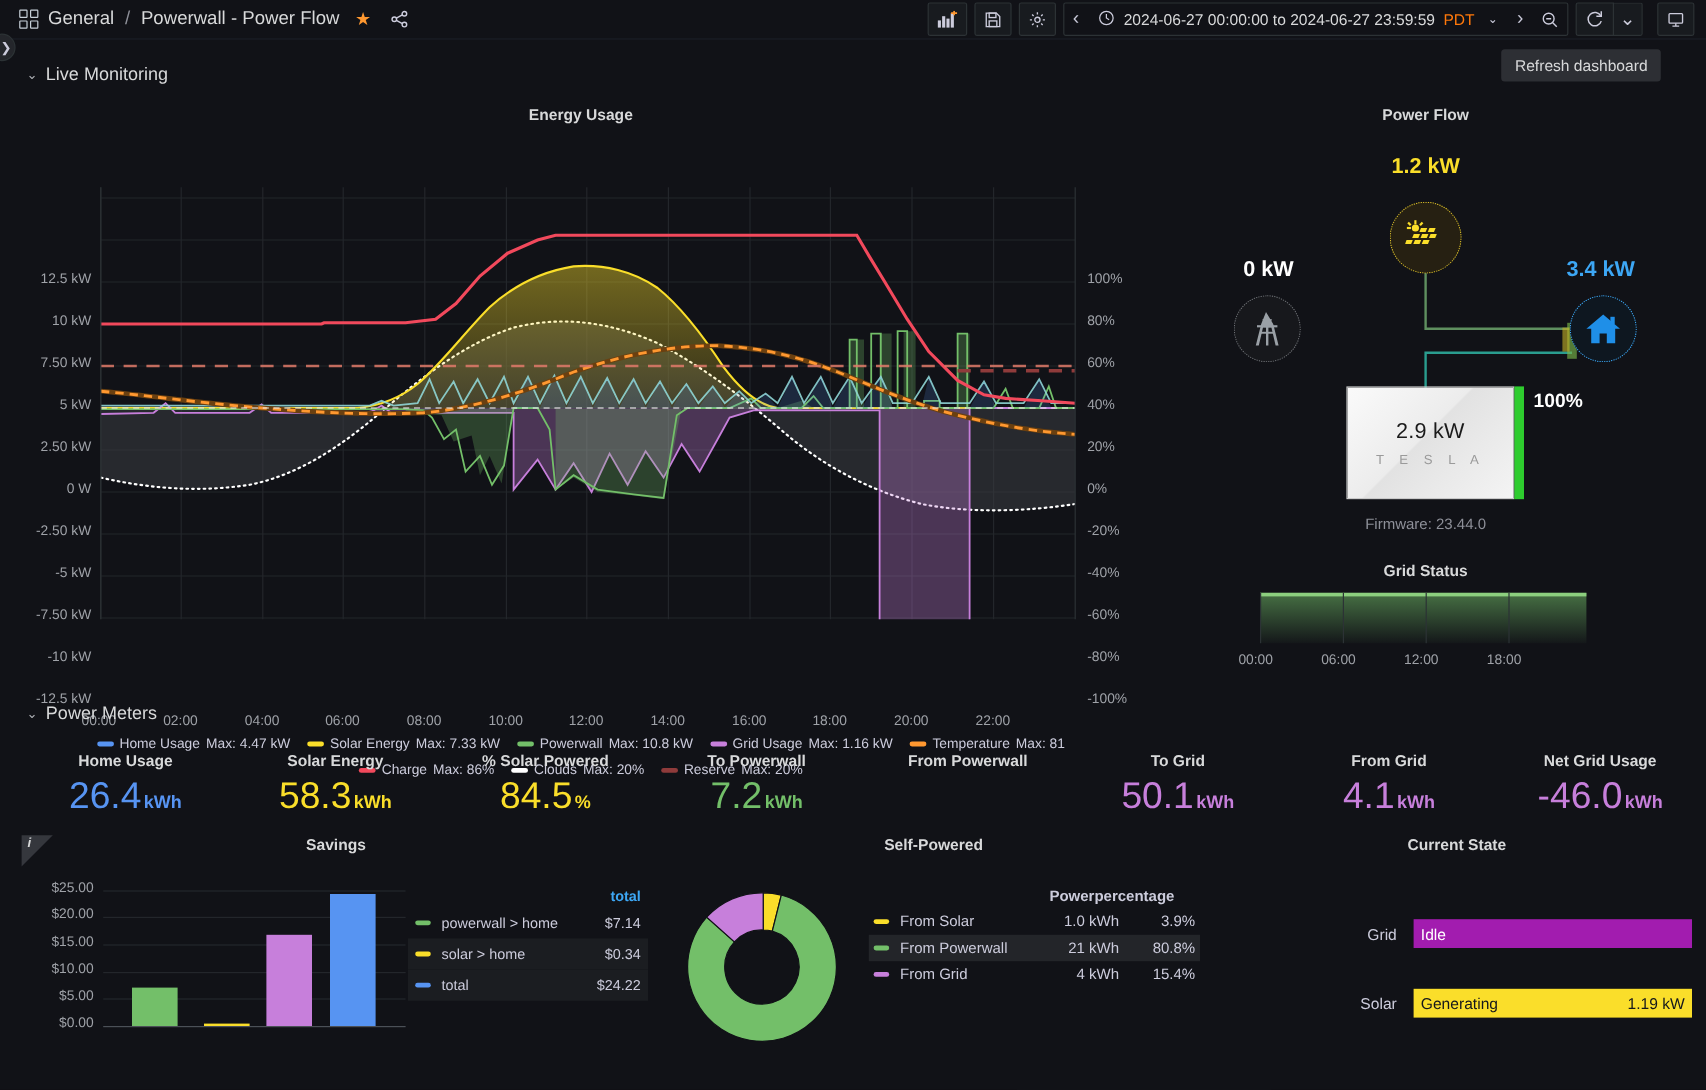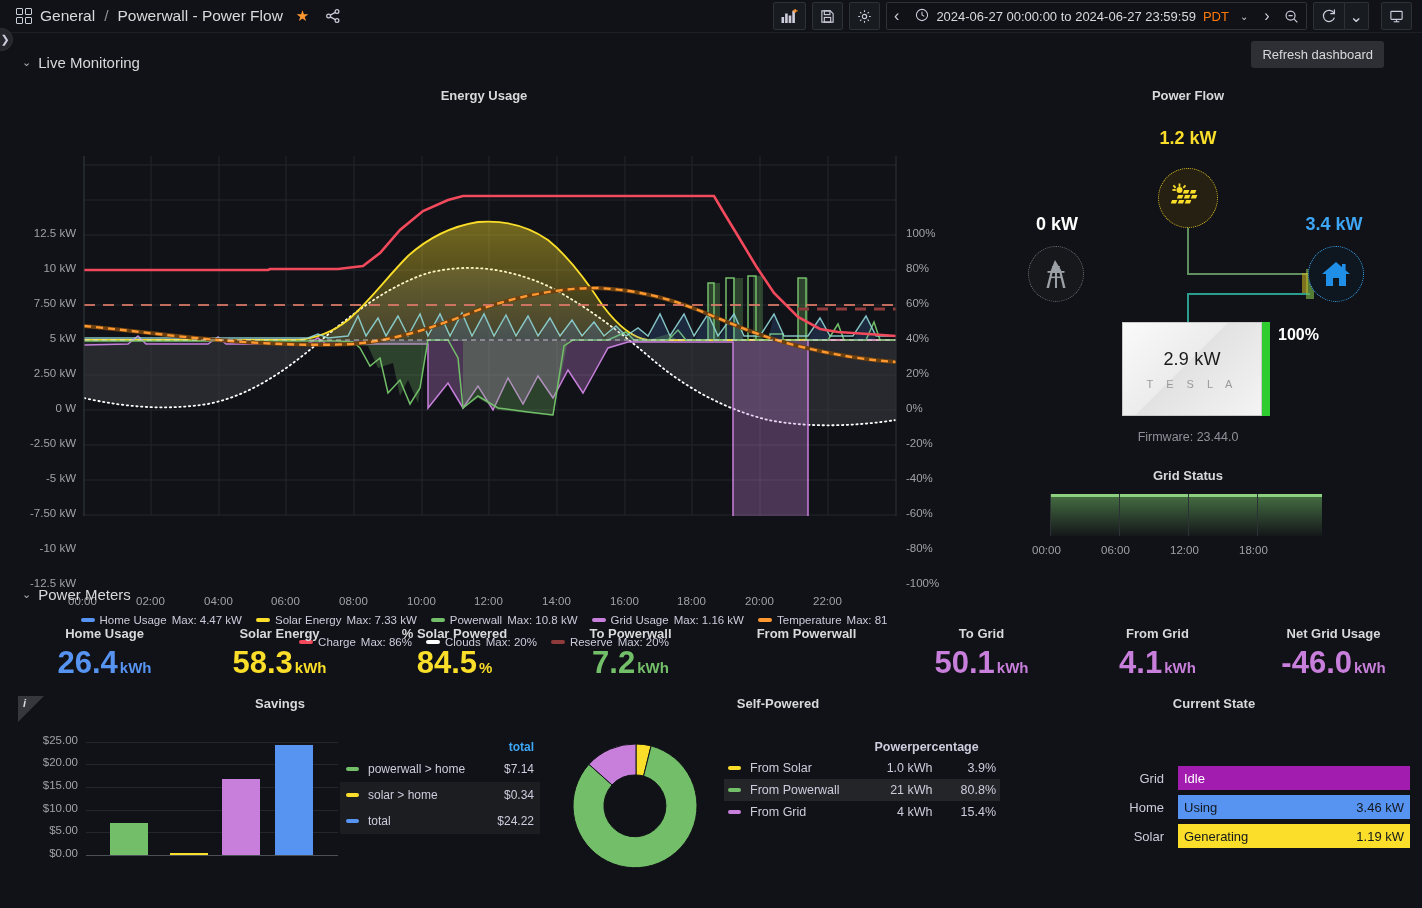--- a/index.html
+++ b/index.html
@@ -101,21 +101,21 @@
   .firmware { position:absolute; color:#8e9099; font-size:12.5px; text-align:center; width:100%; }
 
   
   .gs-bar { position:absolute; background: linear-gradient(to bottom, rgba(115,191,105,0.55), rgba(115,191,105,0.03)); }
   .gs-line { position:absolute; background:#8ccf7e; height:2.5px; }
   .gs-tick { position:absolute; width:1px; background:#2c3235; }
 
   
   .stat { position:absolute; text-align:center; }
   .stat-title { font-size:13px; font-weight:600; color:#d8d9da; margin-bottom:6px; }
-  .stat-val { font-size:31px; font-weight:700; line-height:1;text-align:center; }
+  .stat-val { font-size:31px; font-weight:400; line-height:1;text-align:center; }
   .stat-unit { font-size:15px; font-weight:600; margin-left:2px; }
 
   
   .sv-axis-lbl { position:absolute; font-size:11.5px; color:#9fa2a8; text-align:right; }
   .sv-grid { position:absolute; height:1px; background:#23262b; }
   .sv-bar { position:absolute; }
   .sv-legend { position:absolute; font-size:12px; }
   .sv-row { display:flex; align-items:center; height:26px; padding: 0 6px; }
   .sv-row.alt { background:#1b1d21; }
   .sv-sw { width:13px; height:3.5px; border-radius:2px; margin-right:9px; flex:0 0 auto; }
@@ -613,27 +613,20 @@
 <div class="panel" style="left:1006px; top:696px; width:416px; height:200px;">
   <div class="panel-title" style="width:416px;">Current State</div>
 
   <div class="cs-row" style="left:72px; top:70px;">
     <span class="cs-label">Grid</span>
     <span class="cs-bar" style="background:#a21caf; color:#ffffff;">
       <span>Idle</span>
       <span></span>
     </span>
   </div>
-  <div class="cs-row" style="left:72px; top:99px;">
-    <span class="cs-label">Home</span>
-    <span class="cs-bar" style="background:#5794f2; color:#14171c;">
-      <span>Using</span>
-      <span>3.46 kW</span>
-    </span>
-  </div>
   <div class="cs-row" style="left:72px; top:128px;">
     <span class="cs-label">Solar</span>
     <span class="cs-bar" style="background:#fade2a; color:#14171c;">
       <span>Generating</span>
       <span>1.19 kW</span>
     </span>
   </div>
 </div>
 
 </body></html>

